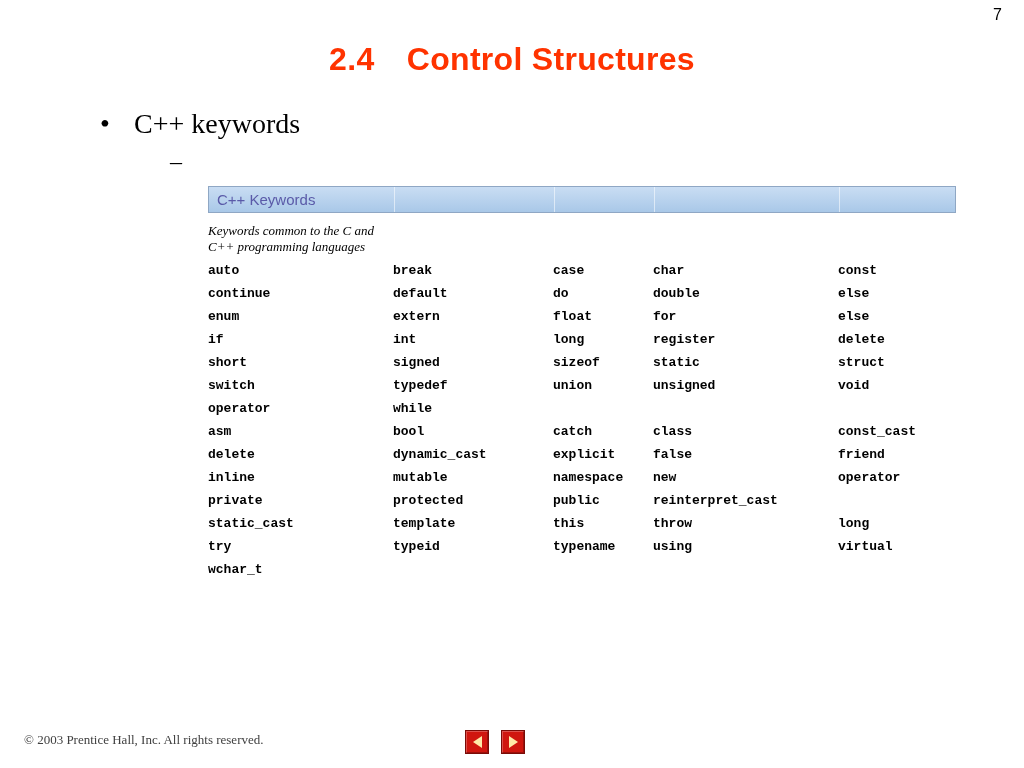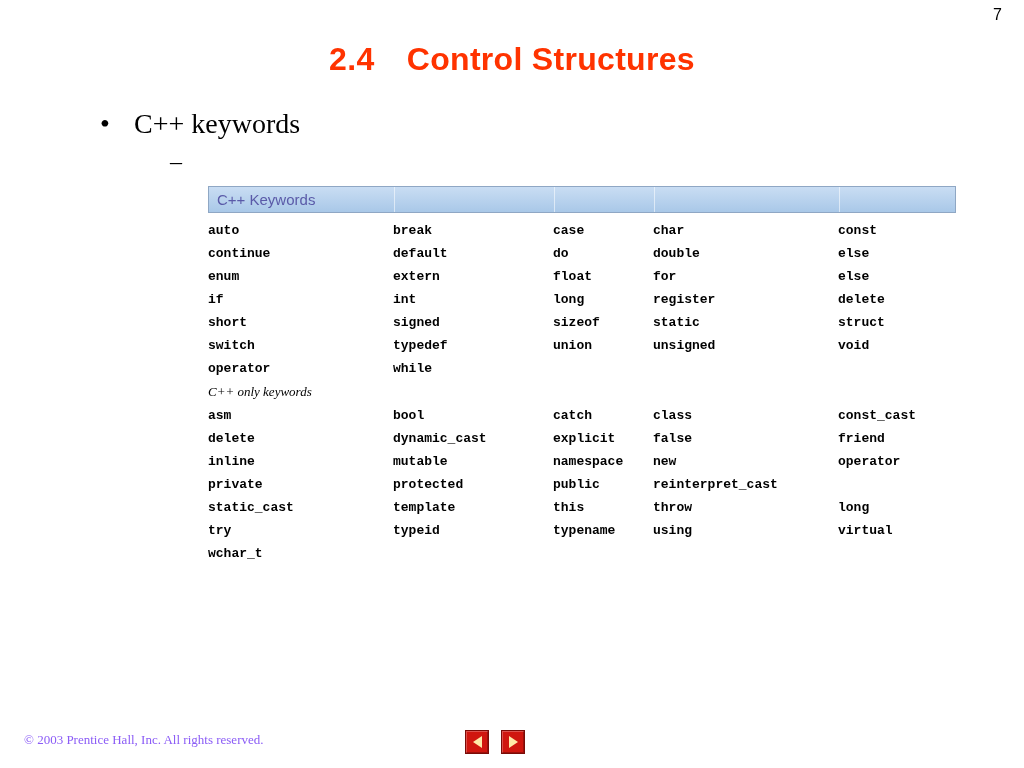--- a/index.html
+++ b/index.html
@@ -105,21 +105,21 @@
   .section-note-wrap {
     grid-column: 1 / -1;
     display: grid;
     grid-template-columns: 185px 160px 100px 185px 118px;
   }
   .footer {
     position: absolute;
     left: 24px;
     bottom: 20px;
     font-size: 13px;
-    color: #8b5cf6;
+    color: #404040;
     display: flex;
     align-items: center;
     gap: 0;
   }
   .nav-buttons {
     position: absolute;
     left: 465px;
     bottom: 14px;
     display: flex;
     gap: 12px;
@@ -168,20 +168,27 @@
       <span>C++ Keywords</span>
       <div class="th-dividers">
         <span style="left:185px"></span>
         <span style="left:345px"></span>
         <span style="left:445px"></span>
         <span style="left:630px"></span>
       </div>
     </div>
 
     <div class="kw-grid" id="kw-grid">
+        <div class="section-note-wrap">
+          <div class="section-note">Keywords common to the C and C++ programming languages</div>
+          <div></div>
+          <div></div>
+          <div></div>
+          <div></div>
+        </div>
         <div>auto</div>
         <div>break</div>
         <div>case</div>
         <div>char</div>
         <div>const</div>
         <div>continue</div>
         <div>default</div>
         <div>do</div>
         <div>double</div>
         <div>else</div>
@@ -203,27 +210,20 @@
         <div>switch</div>
         <div>typedef</div>
         <div>union</div>
         <div>unsigned</div>
         <div>void</div>
         <div>operator</div>
         <div>while</div>
         <div></div>
         <div></div>
         <div></div>
-        <div class="section-note-wrap">
-          <div class="section-note">C++ only keywords</div>
-          <div></div>
-          <div></div>
-          <div></div>
-          <div></div>
-        </div>
         <div>asm</div>
         <div>bool</div>
         <div>catch</div>
         <div>class</div>
         <div>const_cast</div>
         <div>delete</div>
         <div>dynamic_cast</div>
         <div>explicit</div>
         <div>false</div>
         <div>friend</div>

